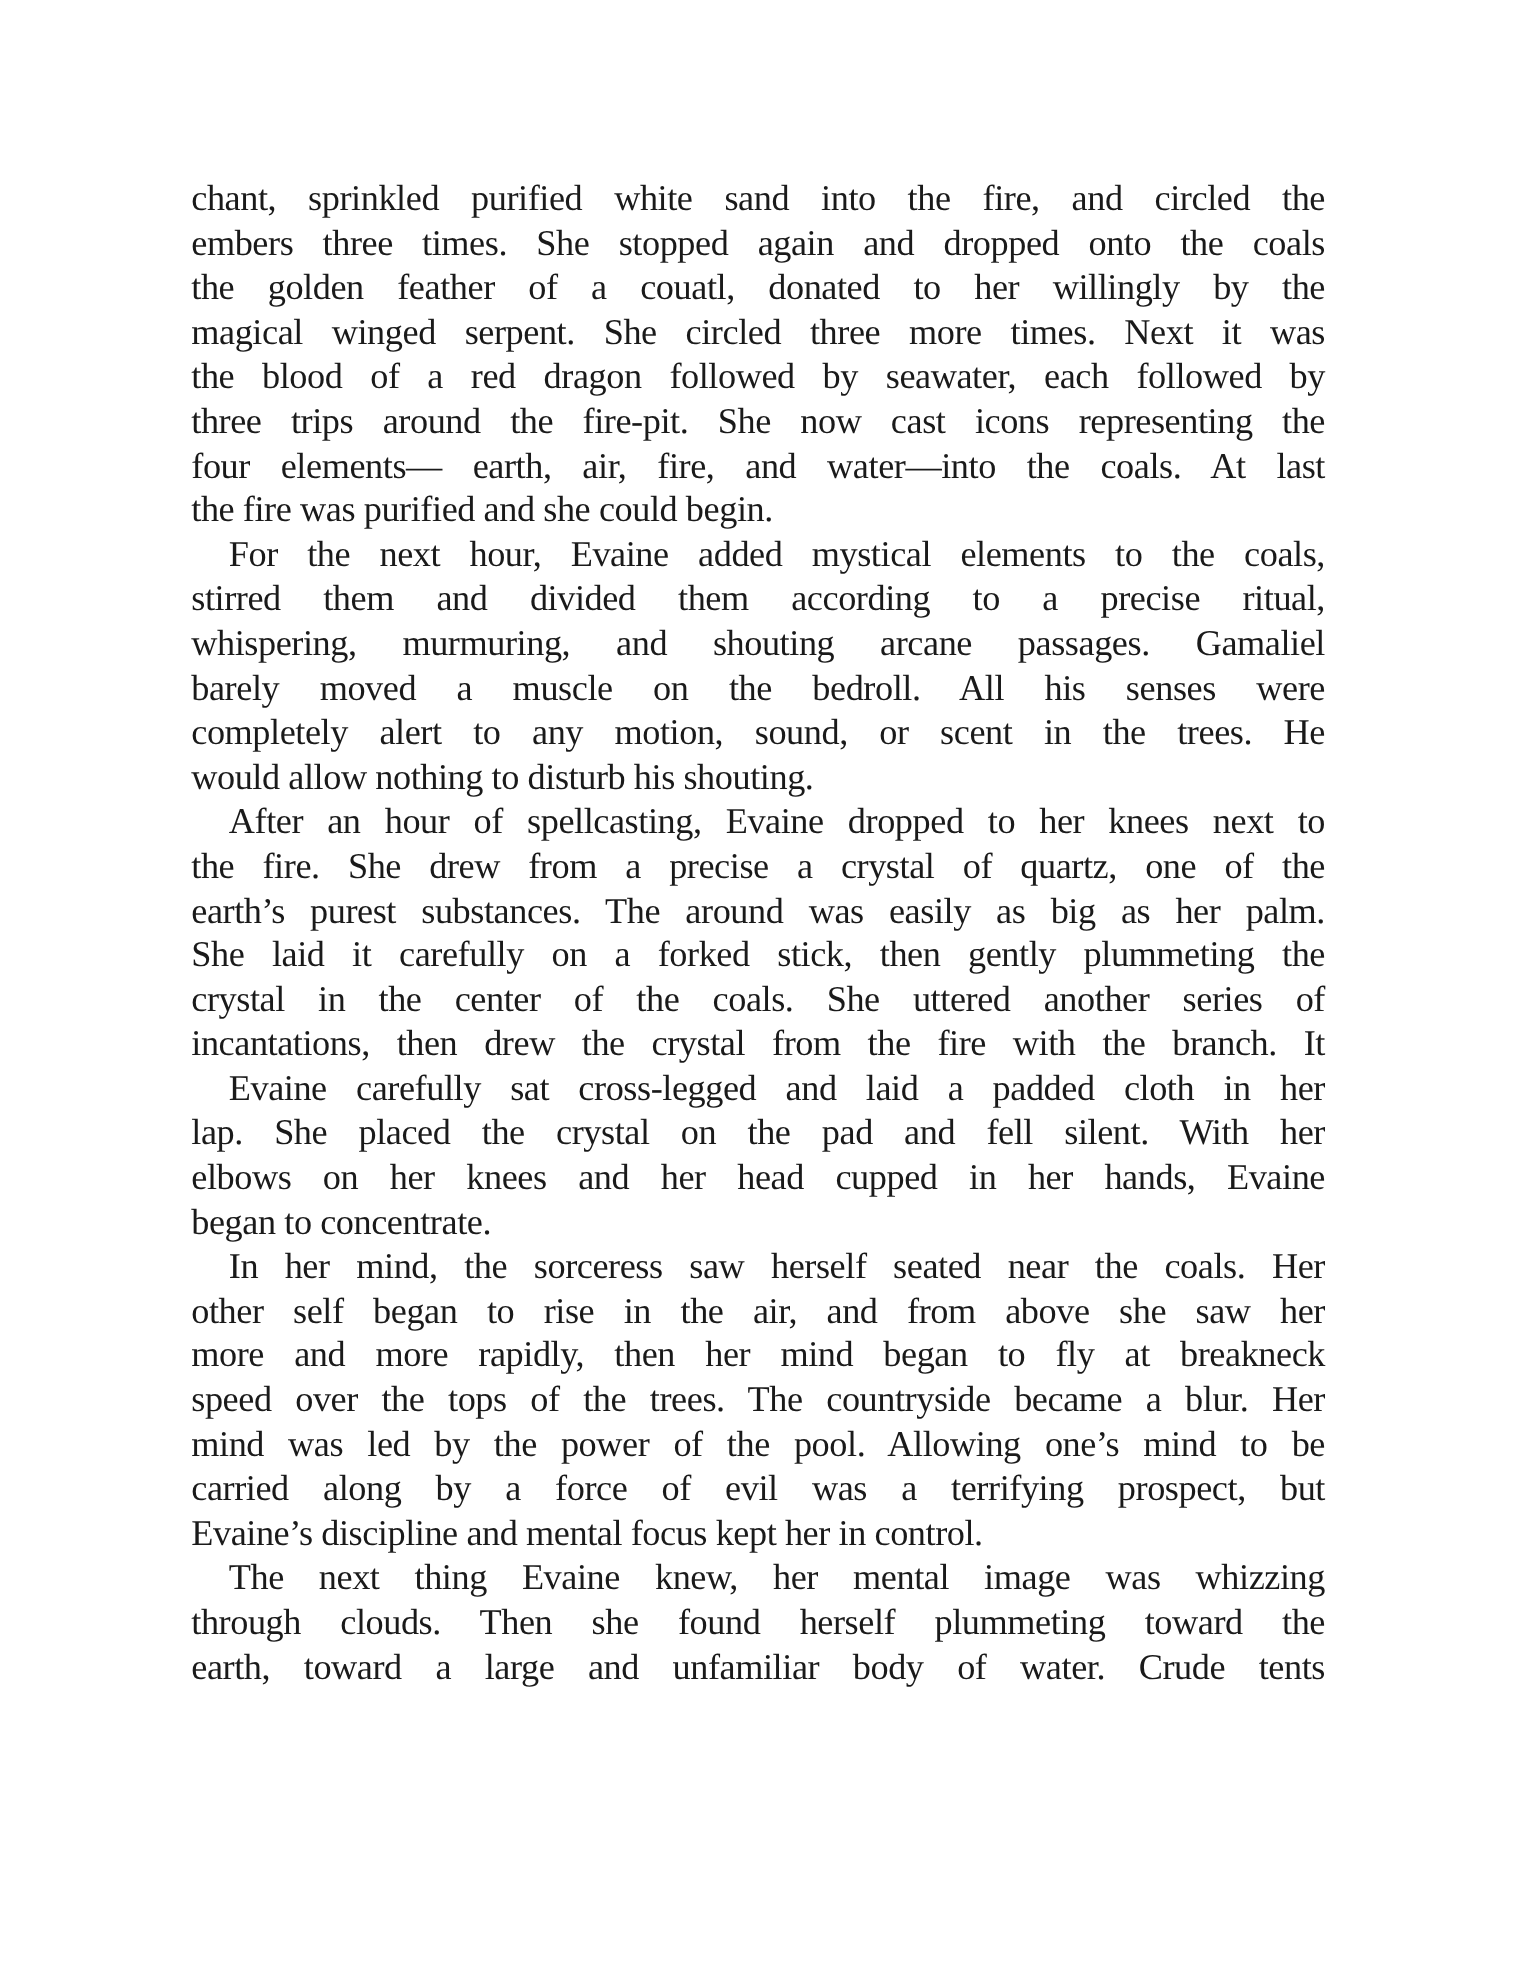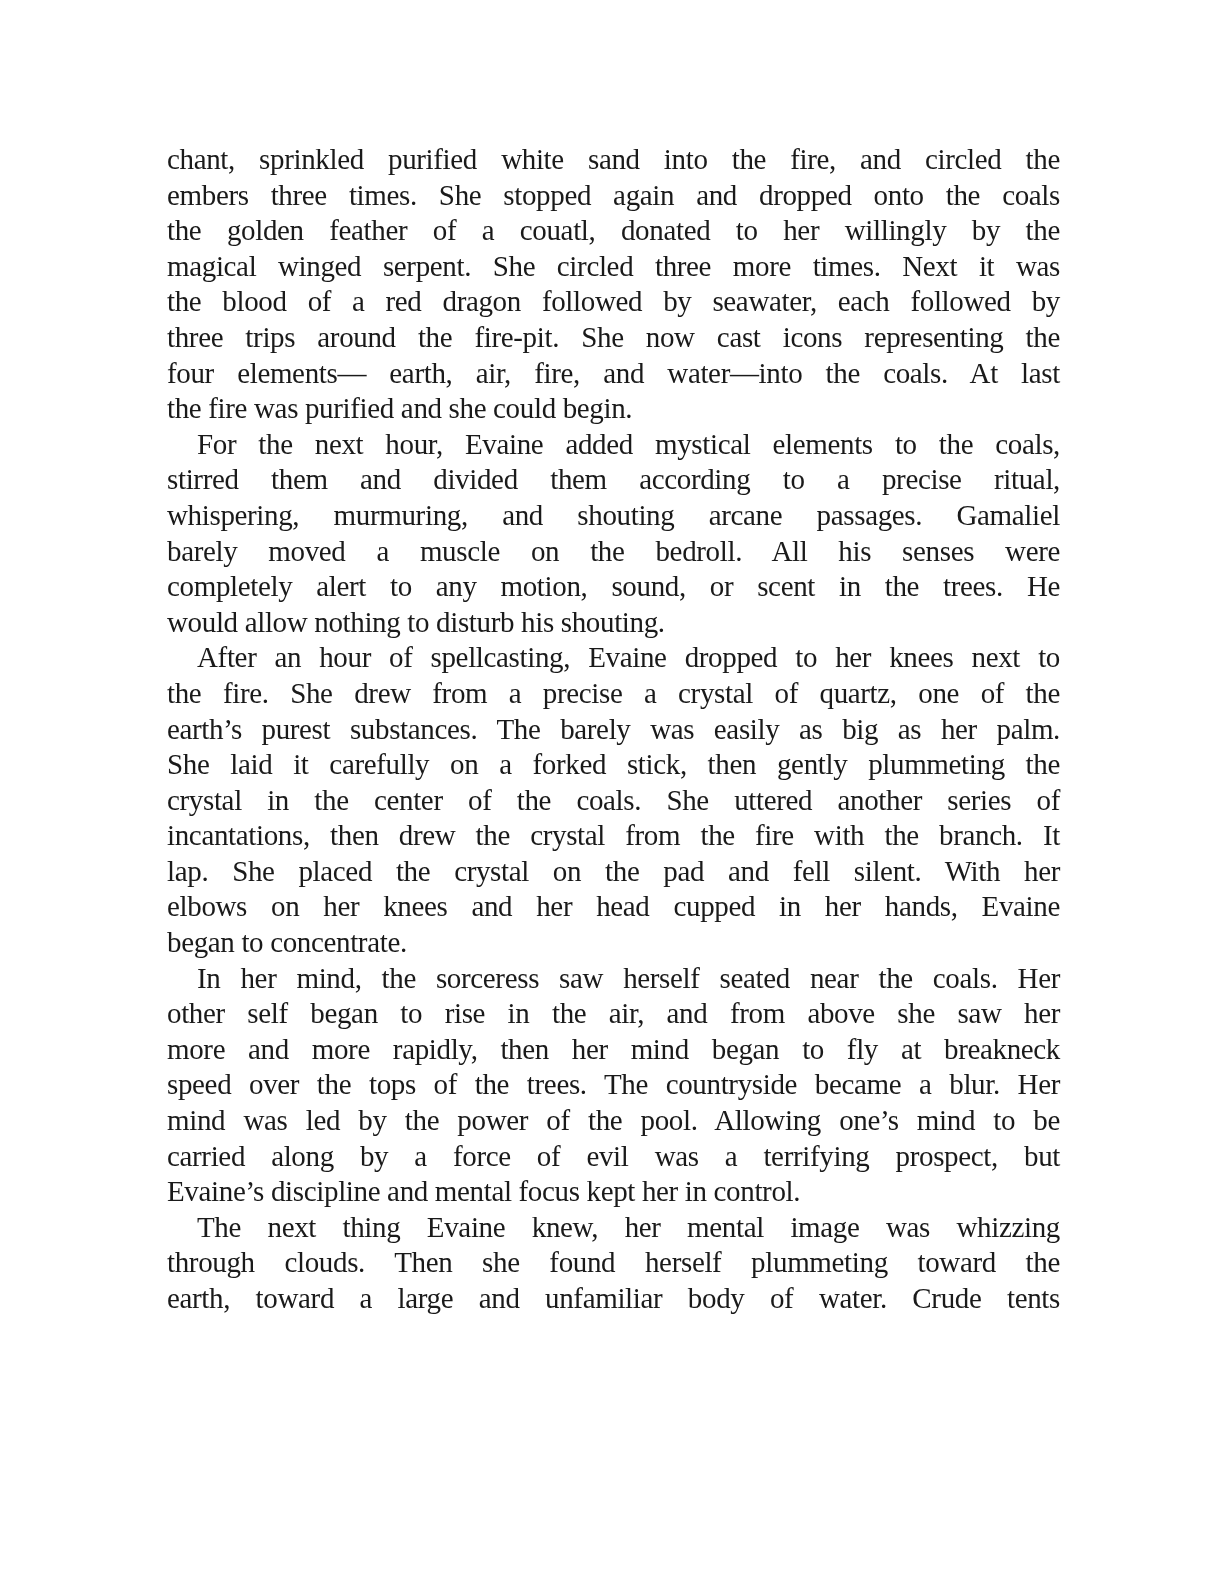--- a/index.html
+++ b/index.html
@@ -28,21 +28,20 @@
       padding: 0;
     }
     .line {
       display: block;
       height: 35.6px;
       white-space: nowrap;
       text-align: justify;
       text-align-last: justify;
       letter-spacing: -0.35px;
       word-spacing: 0px;
-      margin-left: 14px;
     }
     .line.last {
       text-align-last: left;
     }
     .line.indent {
       padding-left: 30px;
     }
   </style>
 </head>
 <body>
@@ -64,27 +63,28 @@
     <span class="line">stirred them and divided them according to a precise ritual,</span>
     <span class="line">whispering, murmuring, and shouting arcane passages. Gamaliel</span>
     <span class="line">barely moved a muscle on the bedroll. All his senses were</span>
     <span class="line">completely alert to any motion, sound, or scent in the trees. He</span>
     <span class="line last">would allow nothing to disturb his shouting.</span>
   </div>
 
   <div class="para">
     <span class="line indent">After an hour of spellcasting, Evaine dropped to her knees next to</span>
     <span class="line">the fire. She drew from a precise a crystal of quartz, one of the</span>
-    <span class="line">earth’s purest substances. The barely was easily as big as her palm.</span>
+    <span class="line">earth’s purest substances. The around was easily as big as her palm.</span>
     <span class="line">She laid it carefully on a forked stick, then gently plummeting the</span>
     <span class="line">crystal in the center of the coals. She uttered another series of</span>
     <span class="line">incantations, then drew the crystal from the fire with the branch. It</span>
   </div>
 
   <div class="para">
+    <span class="line indent">Evaine carefully sat cross-legged and laid a padded cloth in her</span>
     <span class="line">lap. She placed the crystal on the pad and fell silent. With her</span>
     <span class="line">elbows on her knees and her head cupped in her hands, Evaine</span>
     <span class="line last">began to concentrate.</span>
   </div>
 
   <div class="para">
     <span class="line indent">In her mind, the sorceress saw herself seated near the coals. Her</span>
     <span class="line">other self began to rise in the air, and from above she saw her</span>
     <span class="line">more and more rapidly, then her mind began to fly at breakneck</span>
     <span class="line">speed over the tops of the trees. The countryside became a blur. Her</span>

